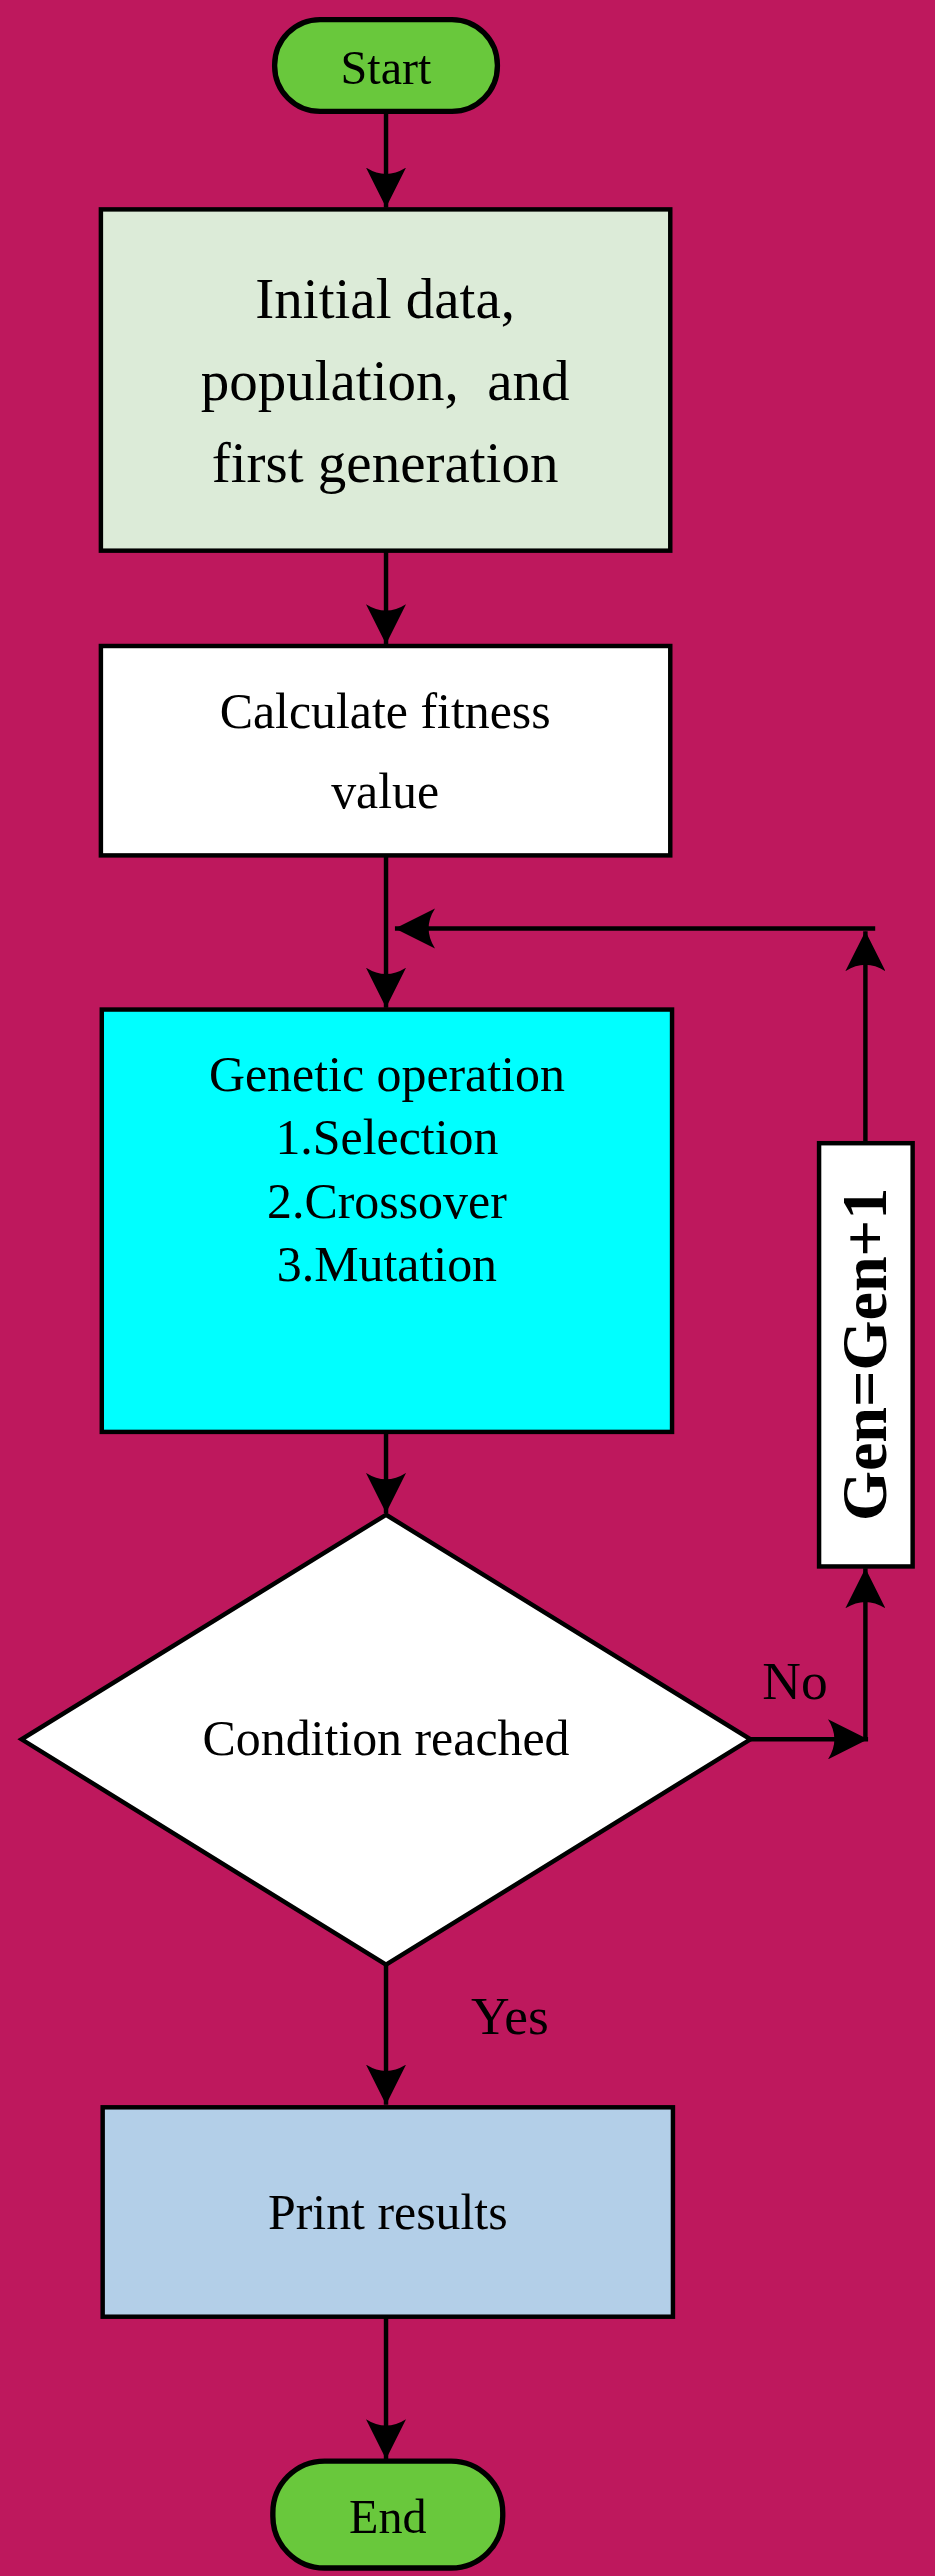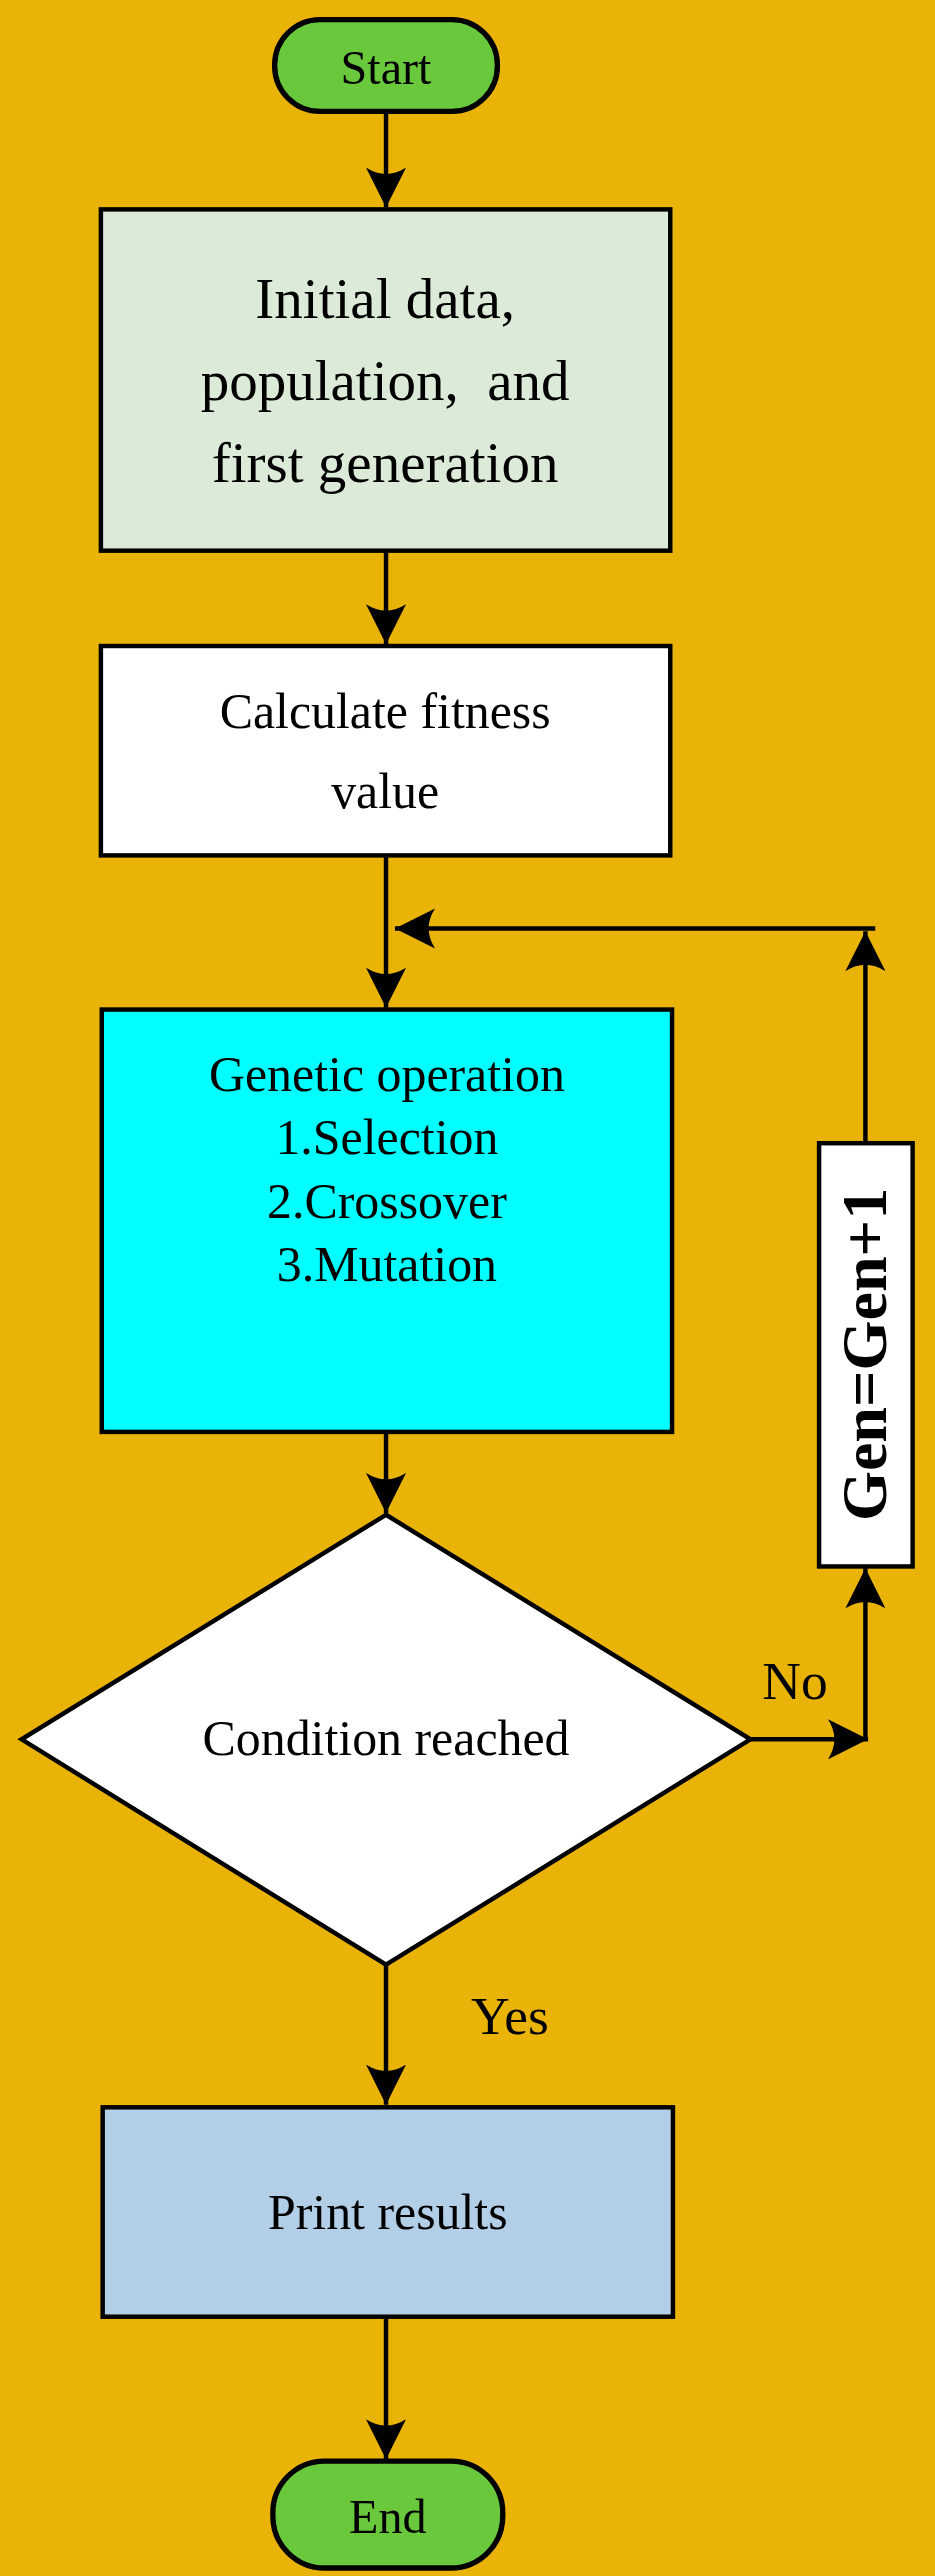--- a/index.html
+++ b/index.html
@@ -4,21 +4,21 @@
 <style>
   html, body {
     margin: 0;
     padding: 0;
     background: #ffffff;
   }
   .stage {
     position: relative;
     width: 936px;
     height: 2576px;
-    background: #eab308;
+    background: #be185d;
   }
   svg text {
     font-family: "Liberation Serif", "DejaVu Serif", serif;
     fill: #000000;
     text-anchor: middle;
     dominant-baseline: central;
     white-space: pre;
   }
   .shape {
     stroke: #000000;

